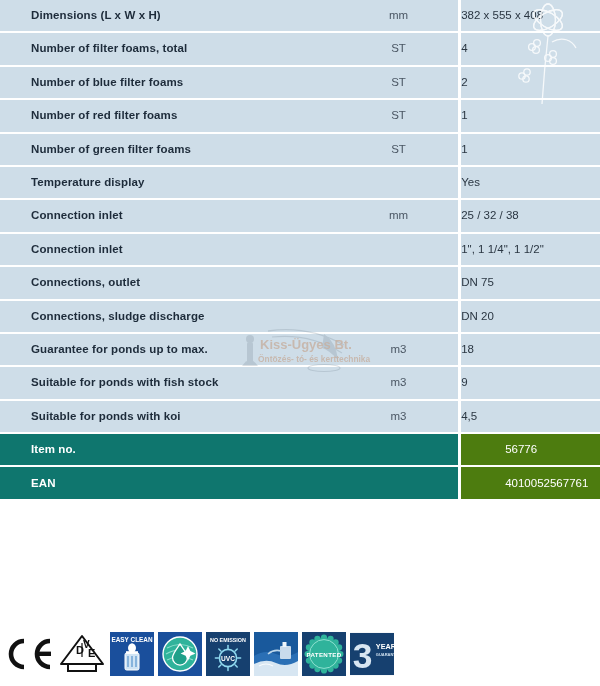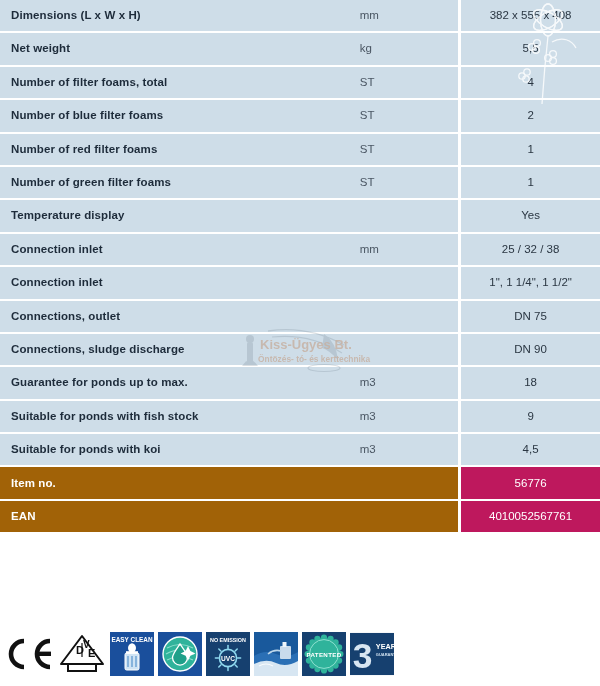--- a/index.html
+++ b/index.html
@@ -56,56 +56,57 @@
     height: 33.4px;
     vertical-align: middle;
     border-bottom: 2px solid #ffffff;
     background: #cedde8;
     font-size: 11.5px;
     line-height: 1.15;
   }
 
   .c-label {
     width: 340px;
-    padding-left: 11px;
+    padding-left: 31px;
     color: #1d2b3a;
     font-weight: bold;
     letter-spacing: 0.1px;
   }
 
   .c-unit {
     width: 93px;
     padding-right: 21px;
-    text-align: left;
+    text-align: center;
     color: #4a5663;
     font-weight: normal;
     font-size: 11px;
   }
 
   .c-value {
     width: 134px;
-    text-align: center;
+    text-align: left;
     background: #e2eaf1;
     color: #2a3642;
     font-weight: normal;
     font-size: 11.5px;
     border-left: 3px solid #ffffff;
     margin-top: 8px;
   }
 
   
   .spec-row.is-highlight td {
-    background: #a16207;
+    background: #0f766e;
     color: #ffffff;
     font-weight: bold;
   }
   .spec-row.is-highlight td.c-value {
-    background: #be185d;
+    background: #4d7c0f;
     color: #ffffff;
     font-weight: normal;
+    padding-left: 44px;
   }
   .spec-row.is-highlight td.c-unit { color: #ffffff; }
 
   
   .badge-strip {
     position: absolute;
     left: 0;
     top: 622px;
     width: 600px;
     height: 64px;
@@ -173,25 +174,20 @@
   </svg>
 
   <table class="spec-table">
     <tbody id="spec-body">
         <tr class="spec-row">
           <td class="c-label">Dimensions (L x W x H)</td>
           <td class="c-unit">mm</td>
           <td class="c-value nowrap">382 x 555 x 408</td>
         </tr>
         <tr class="spec-row">
-          <td class="c-label">Net weight</td>
-          <td class="c-unit">kg</td>
-          <td class="c-value nowrap">5,5</td>
-        </tr>
-        <tr class="spec-row">
           <td class="c-label">Number of filter foams, total</td>
           <td class="c-unit">ST</td>
           <td class="c-value nowrap">4</td>
         </tr>
         <tr class="spec-row">
           <td class="c-label">Number of blue filter foams</td>
           <td class="c-unit">ST</td>
           <td class="c-value nowrap">2</td>
         </tr>
         <tr class="spec-row">
@@ -220,21 +216,21 @@
           <td class="c-value nowrap">1", 1 1/4", 1 1/2"</td>
         </tr>
         <tr class="spec-row">
           <td class="c-label">Connections, outlet</td>
           <td class="c-unit"></td>
           <td class="c-value nowrap">DN 75</td>
         </tr>
         <tr class="spec-row">
           <td class="c-label">Connections, sludge discharge</td>
           <td class="c-unit"></td>
-          <td class="c-value nowrap">DN 90</td>
+          <td class="c-value nowrap">DN 20</td>
         </tr>
         <tr class="spec-row">
           <td class="c-label">Guarantee for ponds up to max.</td>
           <td class="c-unit">m3</td>
           <td class="c-value nowrap">18</td>
         </tr>
         <tr class="spec-row">
           <td class="c-label">Suitable for ponds with fish stock</td>
           <td class="c-unit">m3</td>
           <td class="c-value nowrap">9</td>

